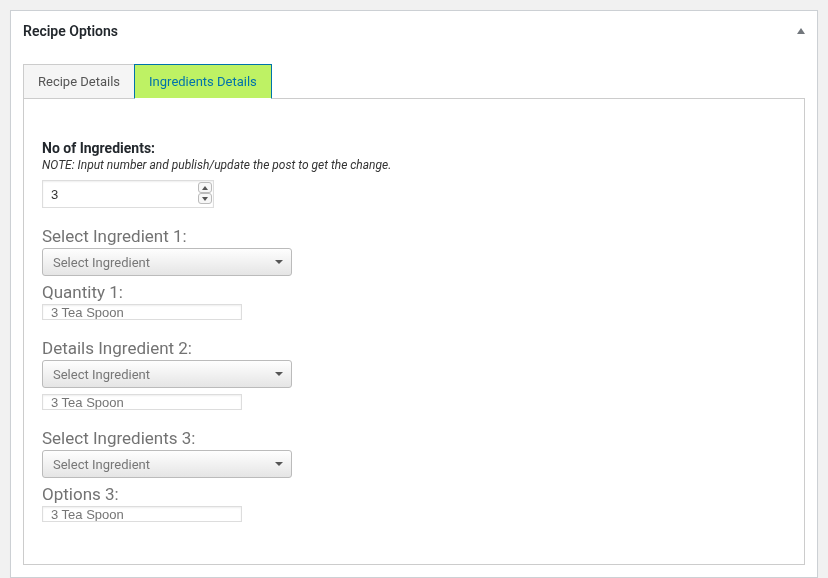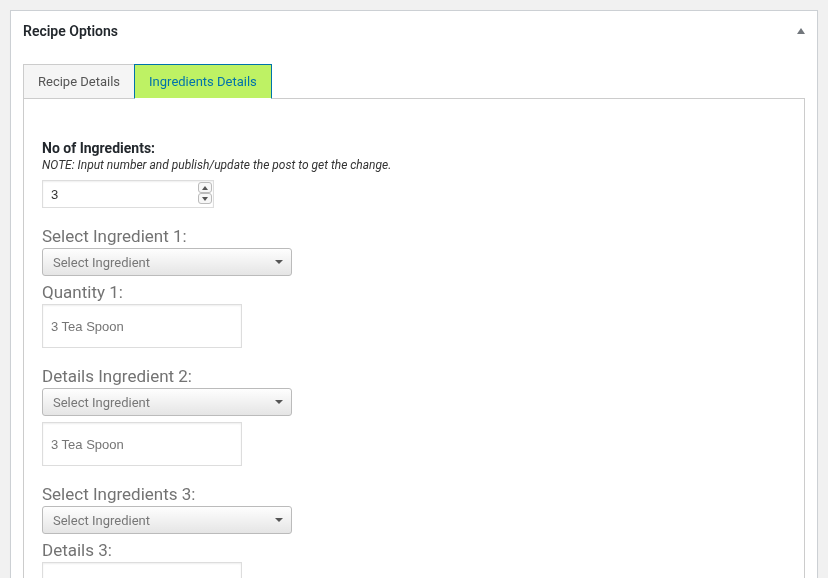--- a/index.html
+++ b/index.html
@@ -20,21 +20,21 @@
 .number-wrap { position: relative; width: 172px; margin-bottom: 18px; }
 .number-input { width: 100%; padding: 4px 22px 4px 8px; border: 1px solid #ddd; box-shadow: inset 0 1px 2px rgba(0,0,0,0.07); height: 28px; font-size: 13px; color: #333; }
 .spinners { position: absolute; right: 2px; top: 2px; display: flex; flex-direction: column; gap: 0; }
 .spinner { width: 14px; height: 11px; border: 1px solid #bbb; background: #f7f7f7; display: flex; align-items: center; justify-content: center; cursor: pointer; border-radius: 3px; }
 .spinner svg { display: block; }
 .ingredient-block { margin-bottom: 18px; }
 .field-label { font-size: 17px; color: #737373; margin-bottom: 2px; display: block; }
 .select { width: 250px; height: 28px; border: 1px solid #bbb; border-radius: 3px; background: linear-gradient(to bottom,#fefefe,#e5e5e5); display: flex; align-items: center; justify-content: space-between; padding: 0 8px 0 10px; cursor: pointer; margin-bottom: 6px; }
 .select-text { color: #777; font-size: 13px; }
 .select-caret { width: 0; height: 0; border-left: 4px solid transparent; border-right: 4px solid transparent; border-top: 4px solid #555; }
-.text-input { width: 200px; height: 44px; border: 1px solid #ddd; padding: 4px 8px; box-shadow: inset 0 1px 2px rgba(0,0,0,0.07); font-size: 13px; color: #333; }
+.text-input { width: 200px; height: 16px; border: 1px solid #ddd; padding: 4px 8px; box-shadow: inset 0 1px 2px rgba(0,0,0,0.07); font-size: 13px; color: #333; }
 </style>
 </head>
 <body>
 
 <div class="metabox">
   <div class="metabox-header">
     <span class="metabox-title">Recipe Options</span>
     <span class="toggle-indicator"></span>
   </div>
   <div class="metabox-body">
@@ -79,19 +79,19 @@
         </div>
         <input class="text-input" placeholder="3 Tea Spoon" style="">
       </div>
 
       <div class="ingredient-block">
         <span class="field-label">Select Ingredients 3:</span>
         <div class="select">
           <span class="select-text">Select Ingredient</span>
           <span class="select-caret"></span>
         </div>
-        <span class="field-label">Details 3:</span>
+        <span class="field-label">Options 3:</span>
         <input class="text-input" placeholder="3 Tea Spoon" style="">
       </div>
 
     </div>
   </div>
 </div>
 
 </body></html>

